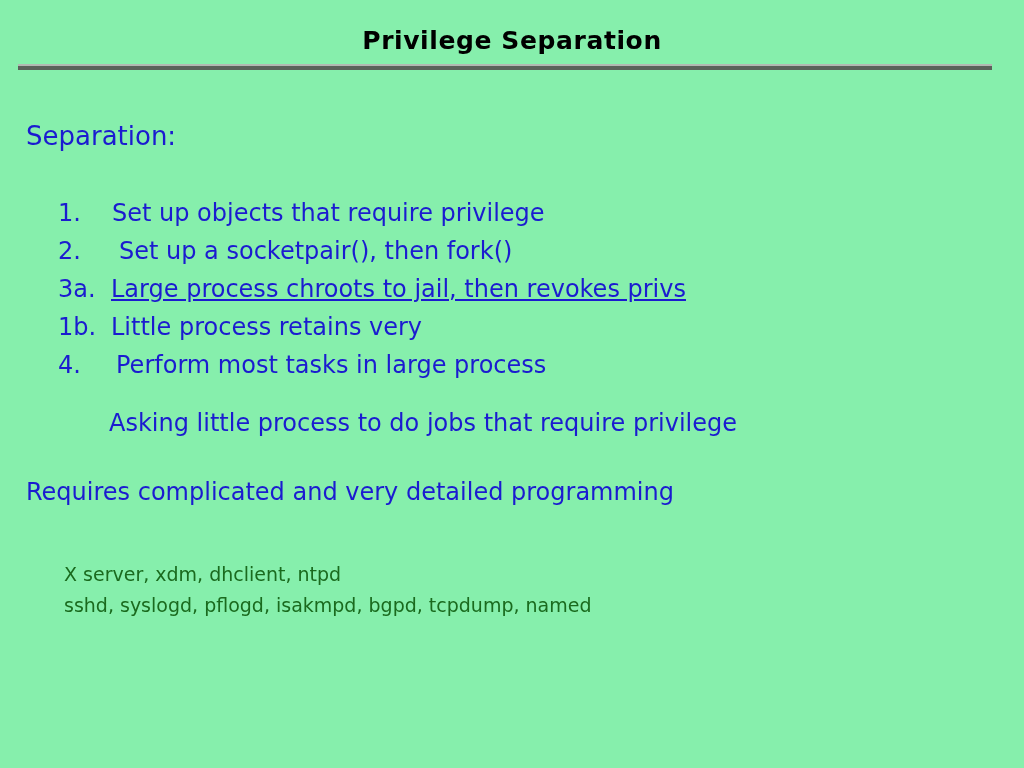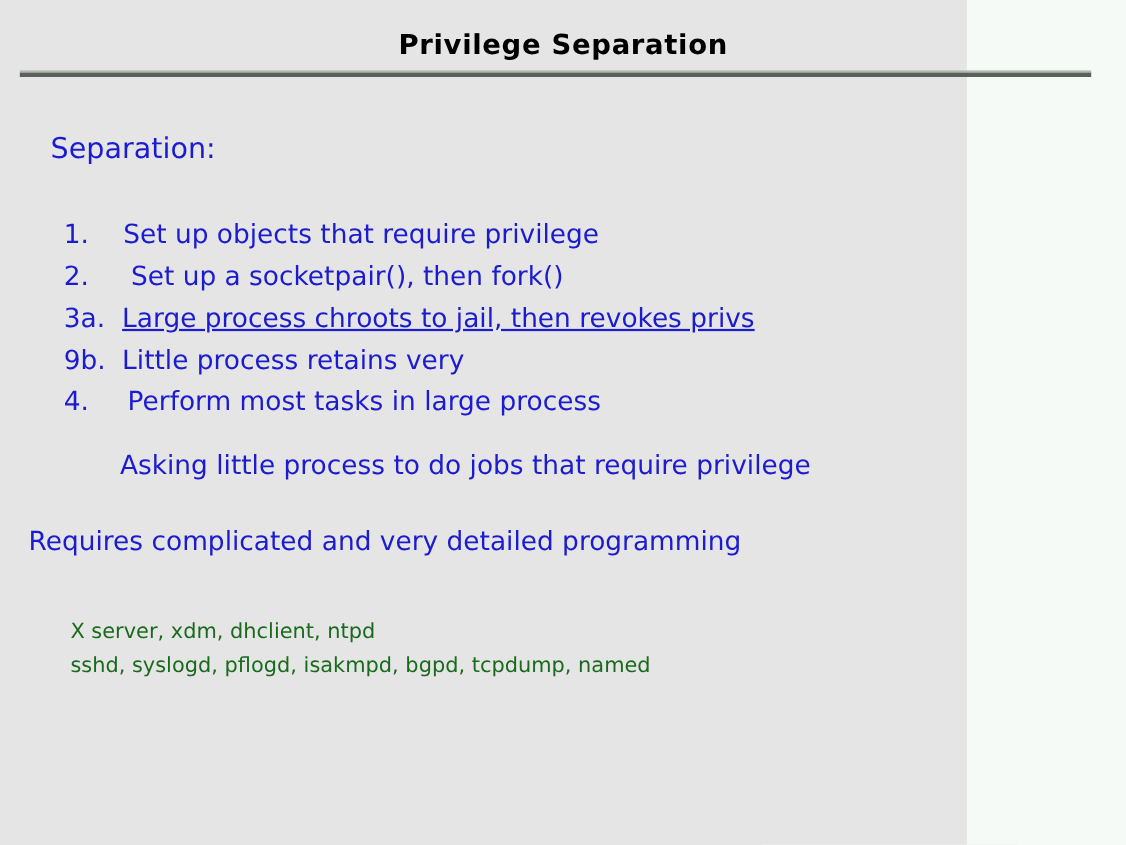--- a/index.html
+++ b/index.html
@@ -10,23 +10,23 @@
     width: 1024px;
     height: 768px;
     background: #f5faf7;
     font-family: "DejaVu Sans", sans-serif;
     overflow: hidden;
     position: relative;
   }
 
   .slide {
     position: relative;
-    width: 879px;
+    width: 1024px;
     height: 768px;
-    background: #e5e5e5;
+    background: #86efac;
   }
 
   
   .slide-title {
     position: absolute;
     top: 26px;
     left: 0;
     width: 1024px;
     text-align: center;
     font-family: "DejaVu Sans", sans-serif;
@@ -65,21 +65,20 @@
 
   
   .heading-separation {
     position: absolute;
     top: 120px;
     left: 26px;
     font-size: 26px;
     color: #1b1bd0;
     line-height: 32px;
     white-space: nowrap;
-    margin-left: 20px;
   }
 
   .steps {
     position: absolute;
     top: 198px;
     left: 0;
     width: 1024px;
   }
   .step-row {
     position: relative;
@@ -157,21 +156,21 @@
       <span class="step-num">2.</span>
       <span class="step-text">Set up a socketpair(), then fork()</span>
     </div>
 
     <div class="step-row n3a">
       <span class="step-num">3a.</span>
       <span class="step-text">Large process chroots to jail, then revokes privs</span>
     </div>
 
     <div class="step-row n3b">
-      <span class="step-num">9b.</span>
+      <span class="step-num">1b.</span>
       <span class="step-text">Little process retains very</span>
     </div>
 
     <div class="step-row n4">
       <span class="step-num">4.</span>
       <span class="step-text">Perform most tasks in large process</span>
     </div>
 
     <div class="step-row sub">
       <span class="step-num"></span>

